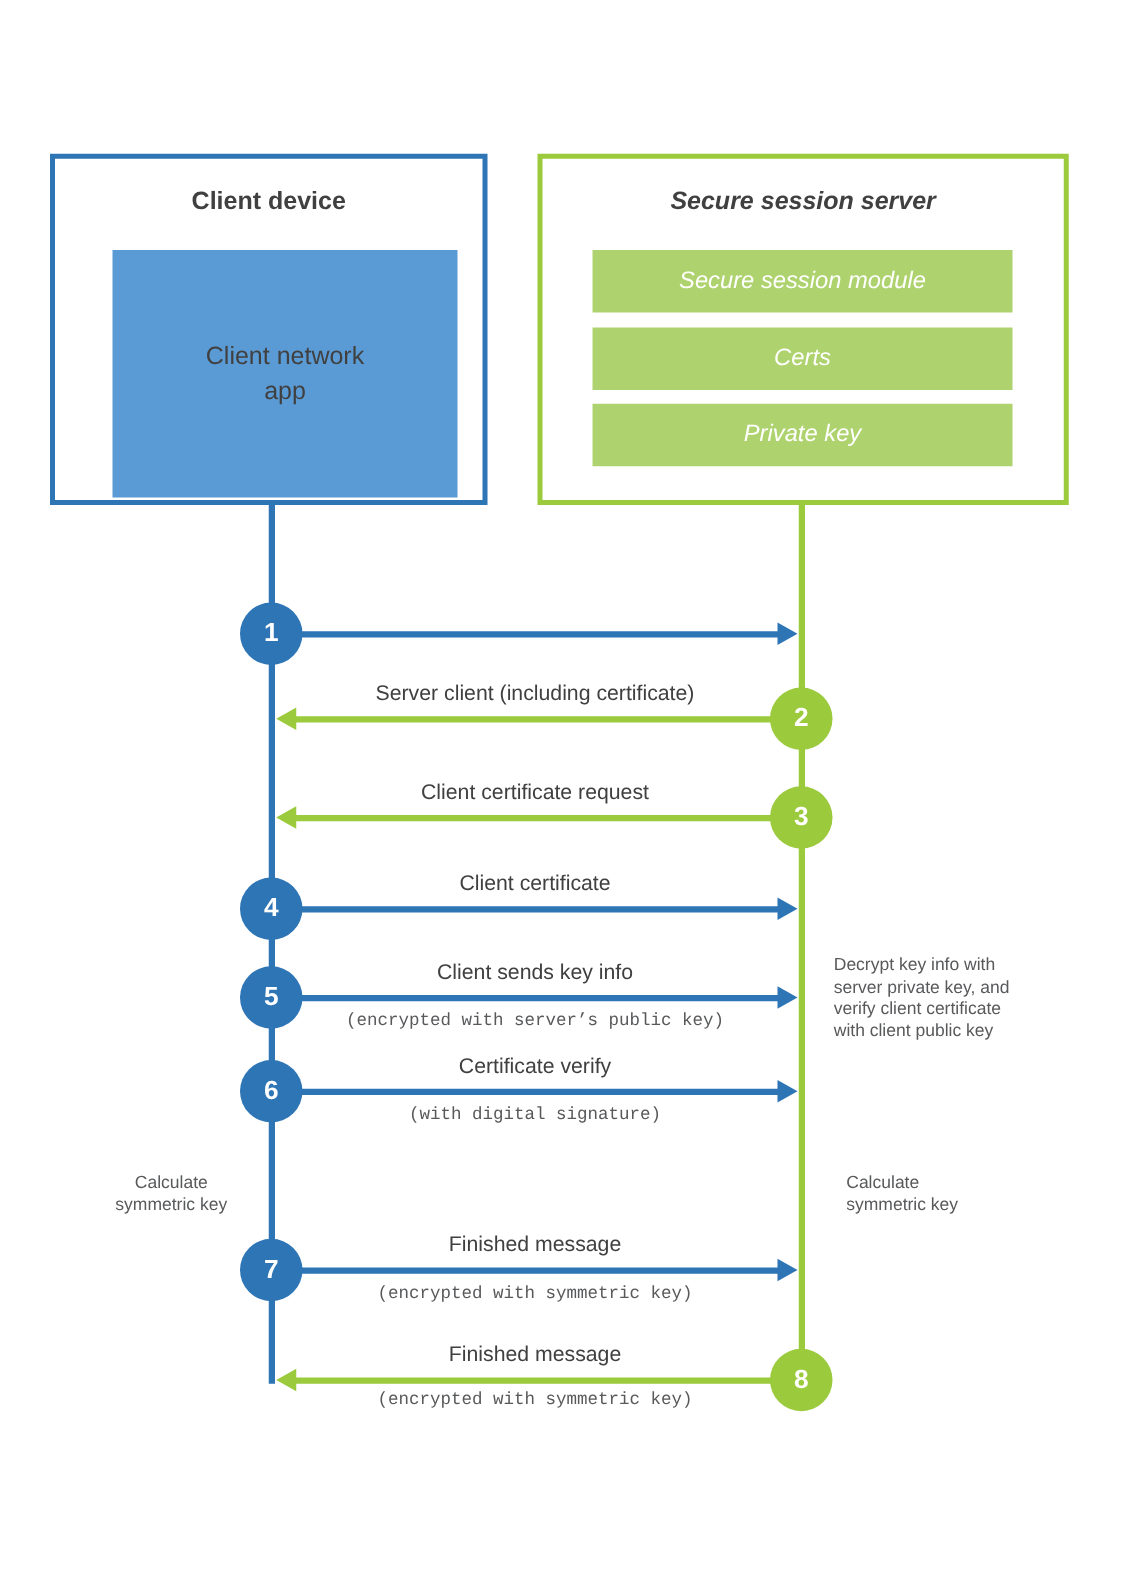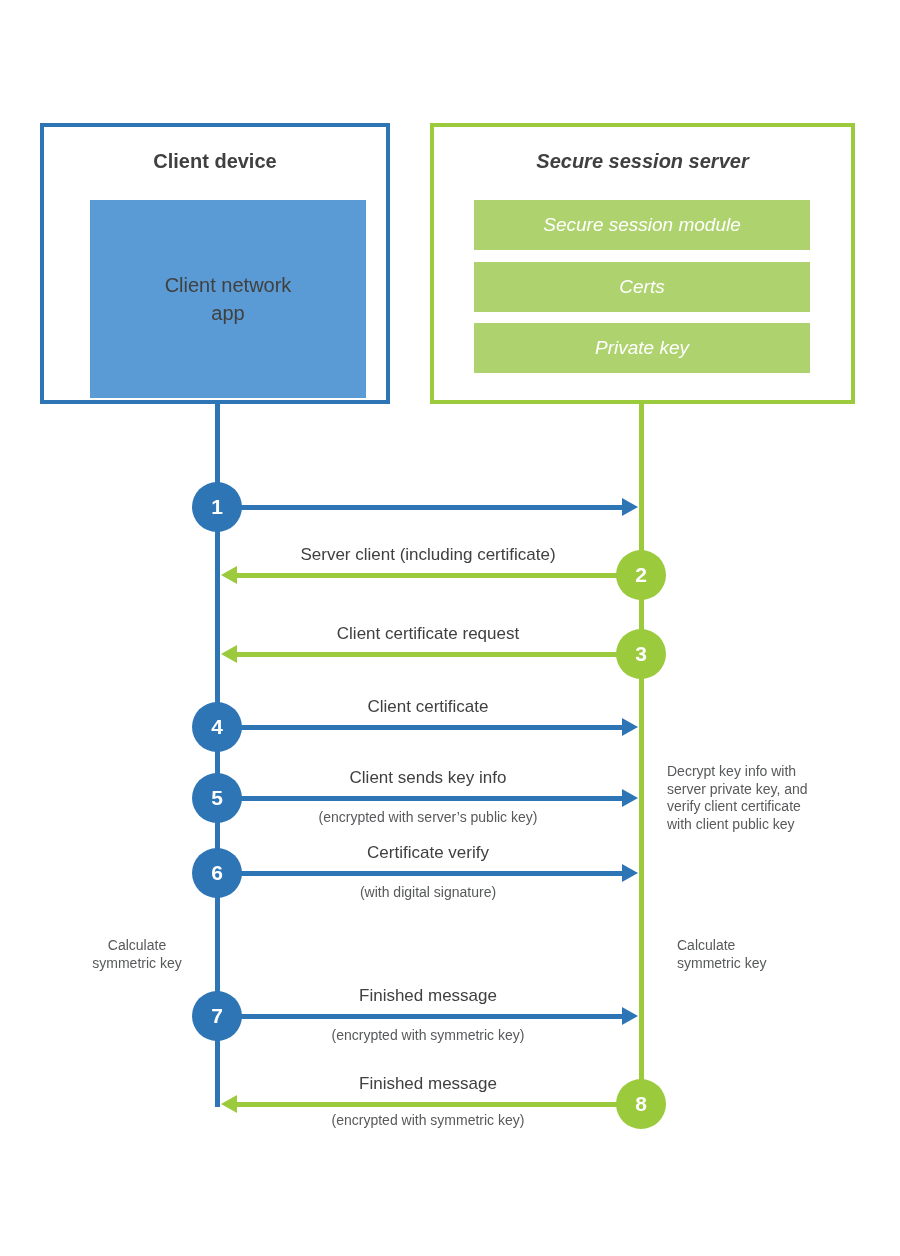--- a/index.html
+++ b/index.html
@@ -72,21 +72,21 @@
   .c7{left:192px;top:991px;} .c8{left:616px;top:1079px;}
   
   .step-label{
     position:absolute;left:217px;width:422px;text-align:center;
     font-size:17px;color:var(--dark);
   }
   .l1{top:476px;} .l2{top:545px;} .l3{top:624px;} .l4{top:697px;}
   .l5{top:768px;} .l6{top:843px;} .l7{top:986px;} .l8{top:1074px;}
   .step-sub{
     position:absolute;left:217px;width:422px;text-align:center;
-    font-size:14px;color:var(--gray);
+    font-size:14px;color:var(--gray);font-family:Liberation Mono, monospace;
   }
   .s5{top:809px;} .s6{top:884px;} .s7{top:1027px;} .s8{top:1112px;}
   
   .note{font-size:14px;line-height:17.5px;color:var(--gray);white-space:pre-line;position:absolute;}
   .note-decrypt{left:667px;top:763px;width:170px;text-align:left;}
   .note-calc-left{left:72px;top:937px;width:130px;text-align:center;}
   .note-calc-right{left:677px;top:937px;width:130px;text-align:left;}
 </style>
 </head>
 <body>

